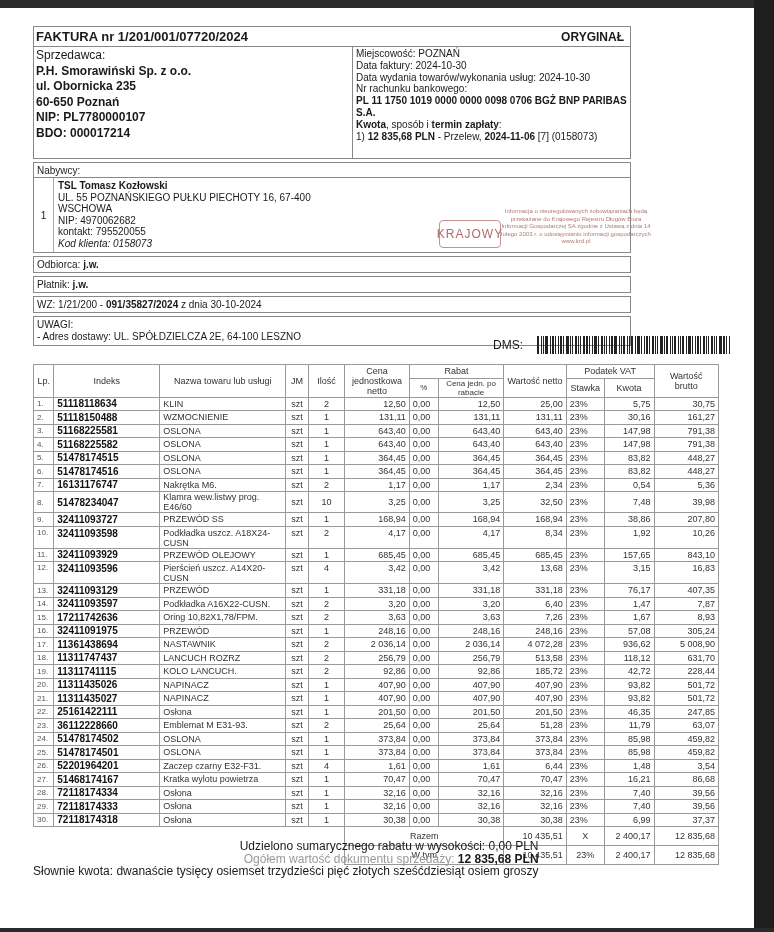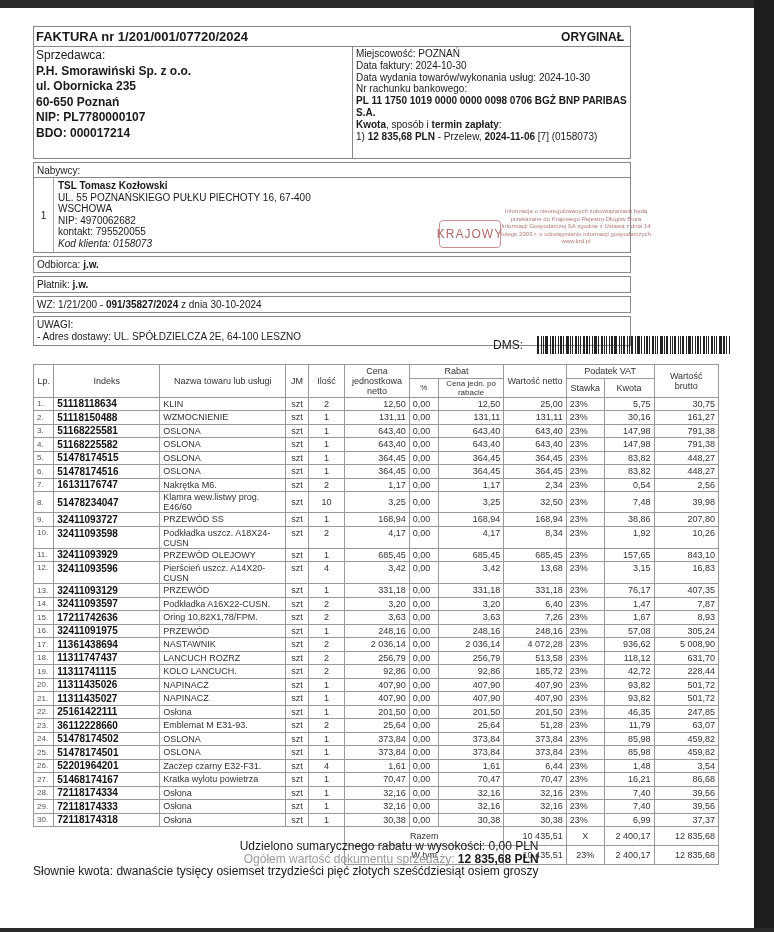--- a/index.html
+++ b/index.html
@@ -331,21 +331,21 @@
           <td class="idx">16131176747</td>
           <td class="name">Nakrętka M6.</td>
           <td class="jm">szt</td>
           <td class="qty">2</td>
           <td class="num">1,17</td>
           <td class="pct">0,00</td>
           <td class="num">1,17</td>
           <td class="num">2,34</td>
           <td class="pct">23%</td>
           <td class="num">0,54</td>
-          <td class="num">2,56</td>
+          <td class="num">5,36</td>
         </tr>
         <tr>
           <td class="lp">8.</td>
           <td class="idx">51478234047</td>
           <td class="name">Klamra wew.listwy prog. E46/60</td>
           <td class="jm">szt</td>
           <td class="qty">10</td>
           <td class="num">3,25</td>
           <td class="pct">0,00</td>
           <td class="num">3,25</td>

